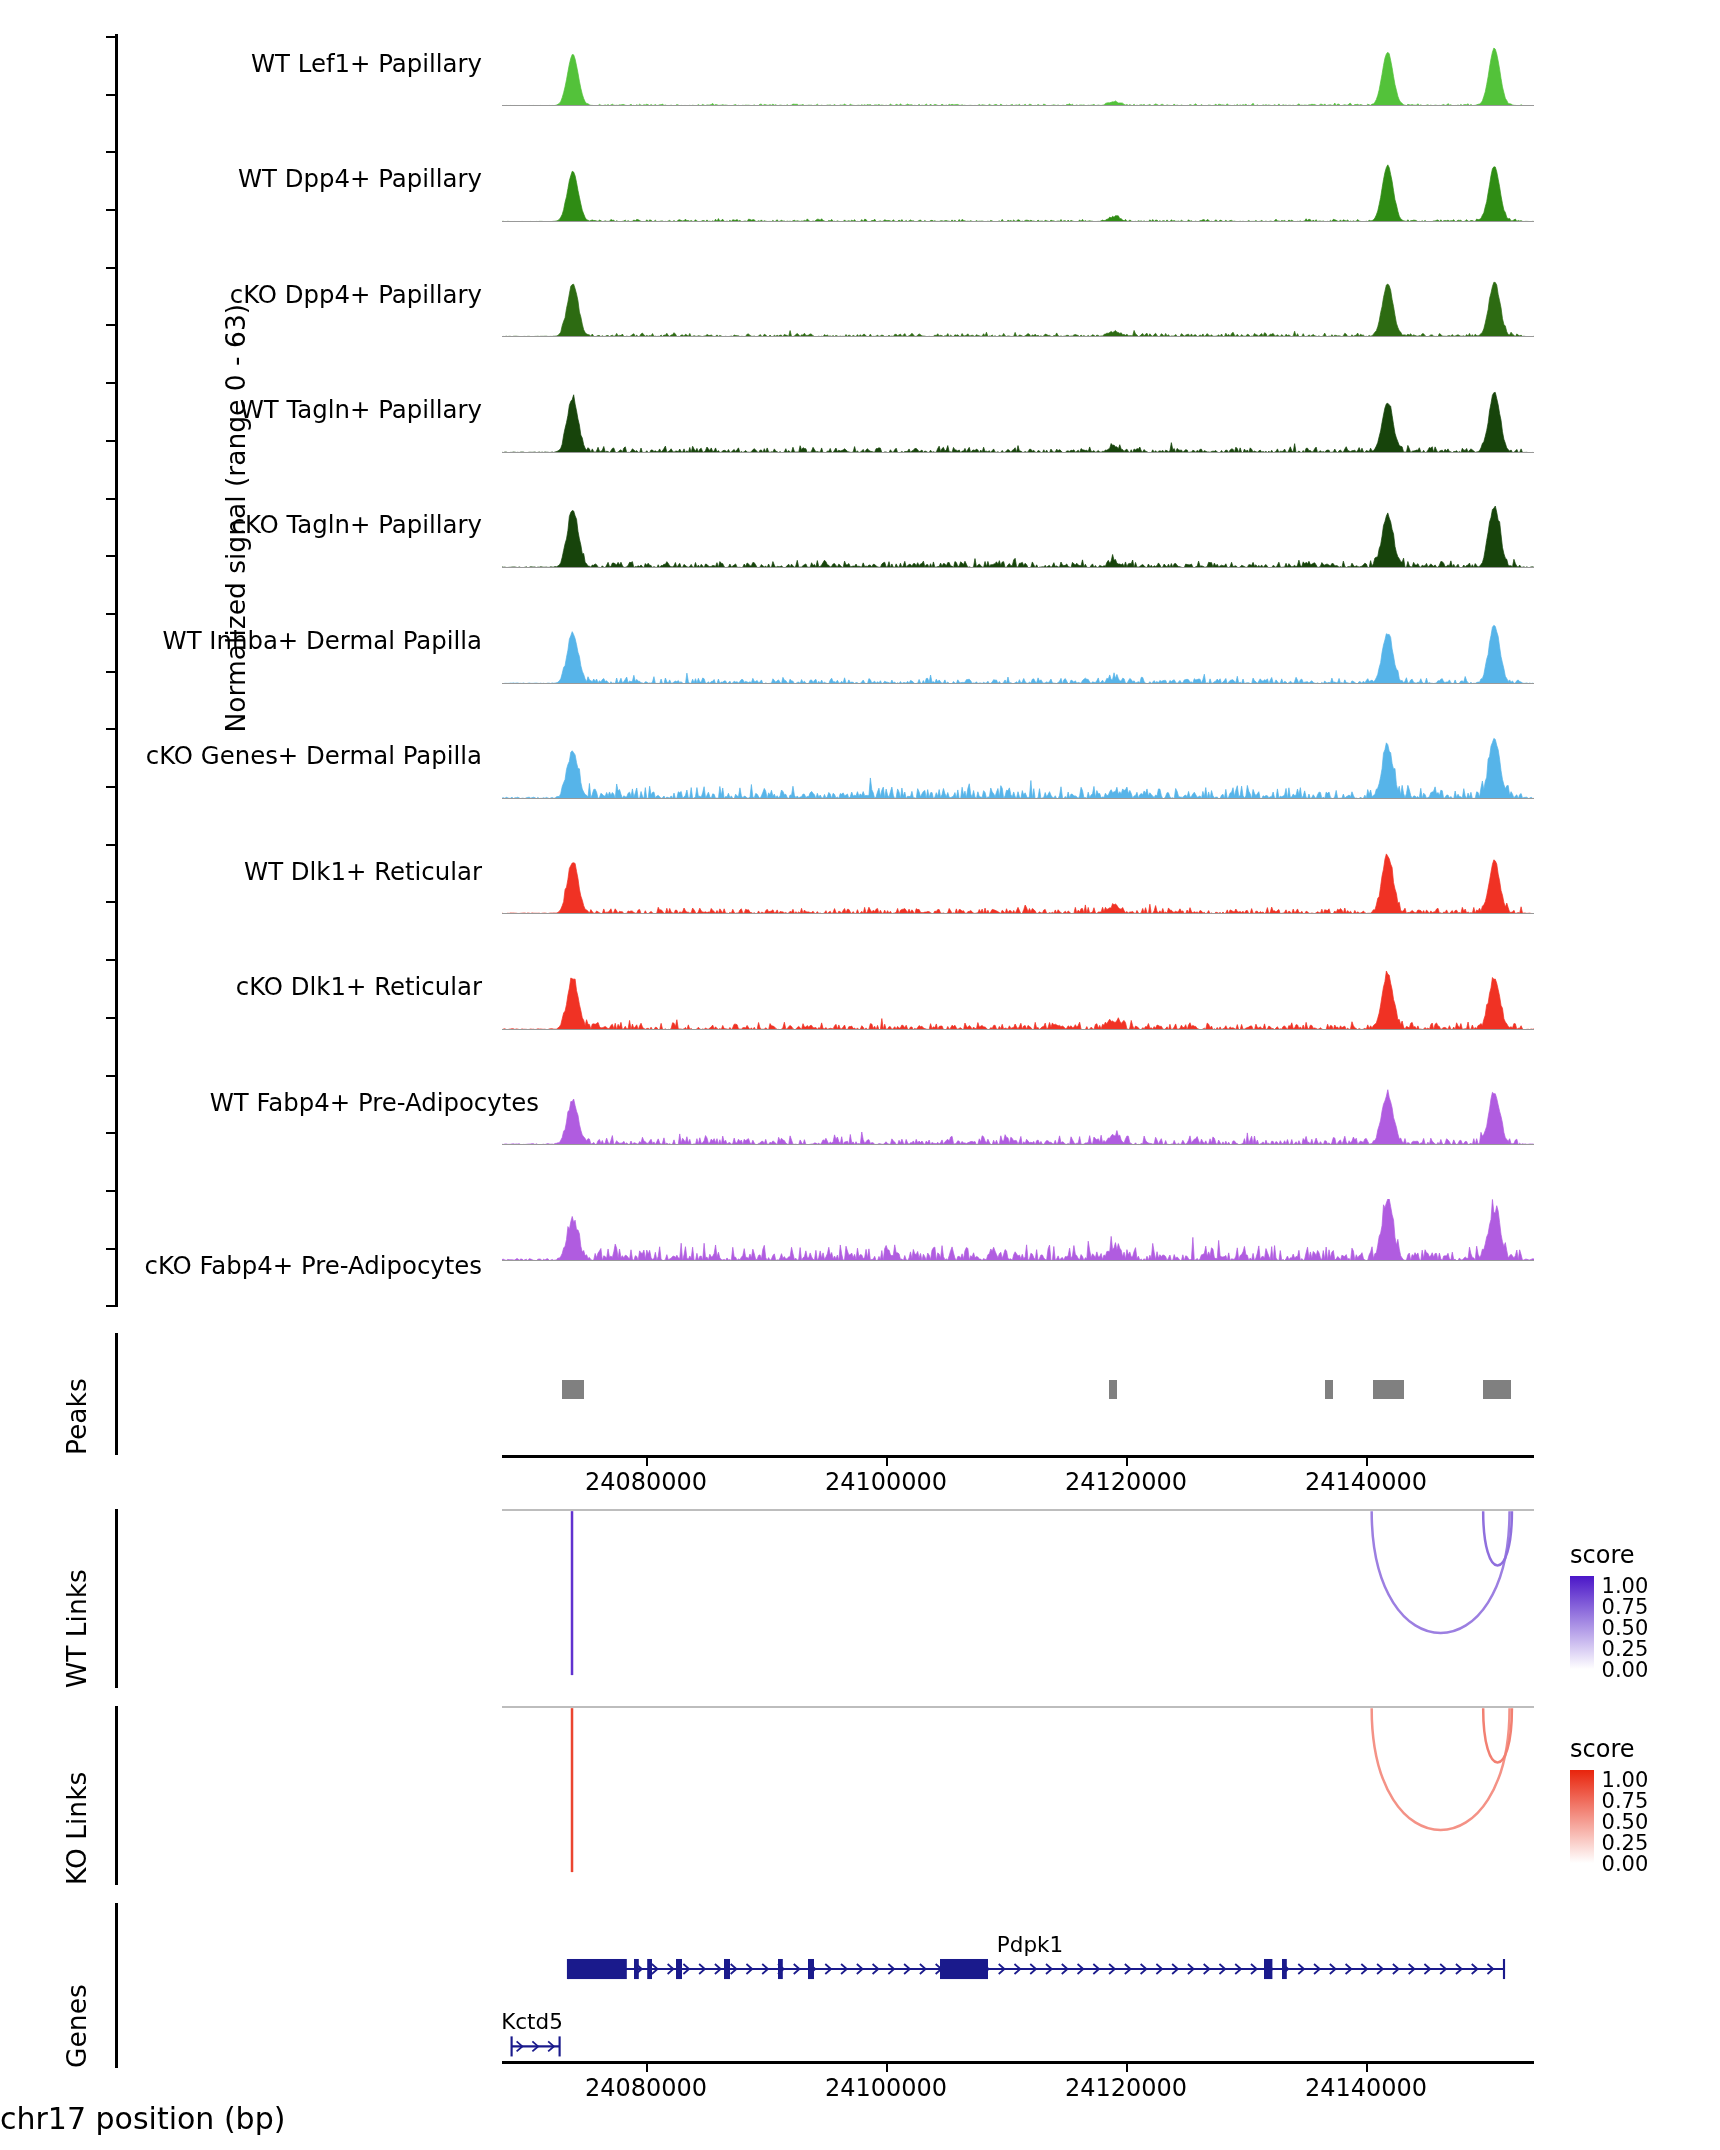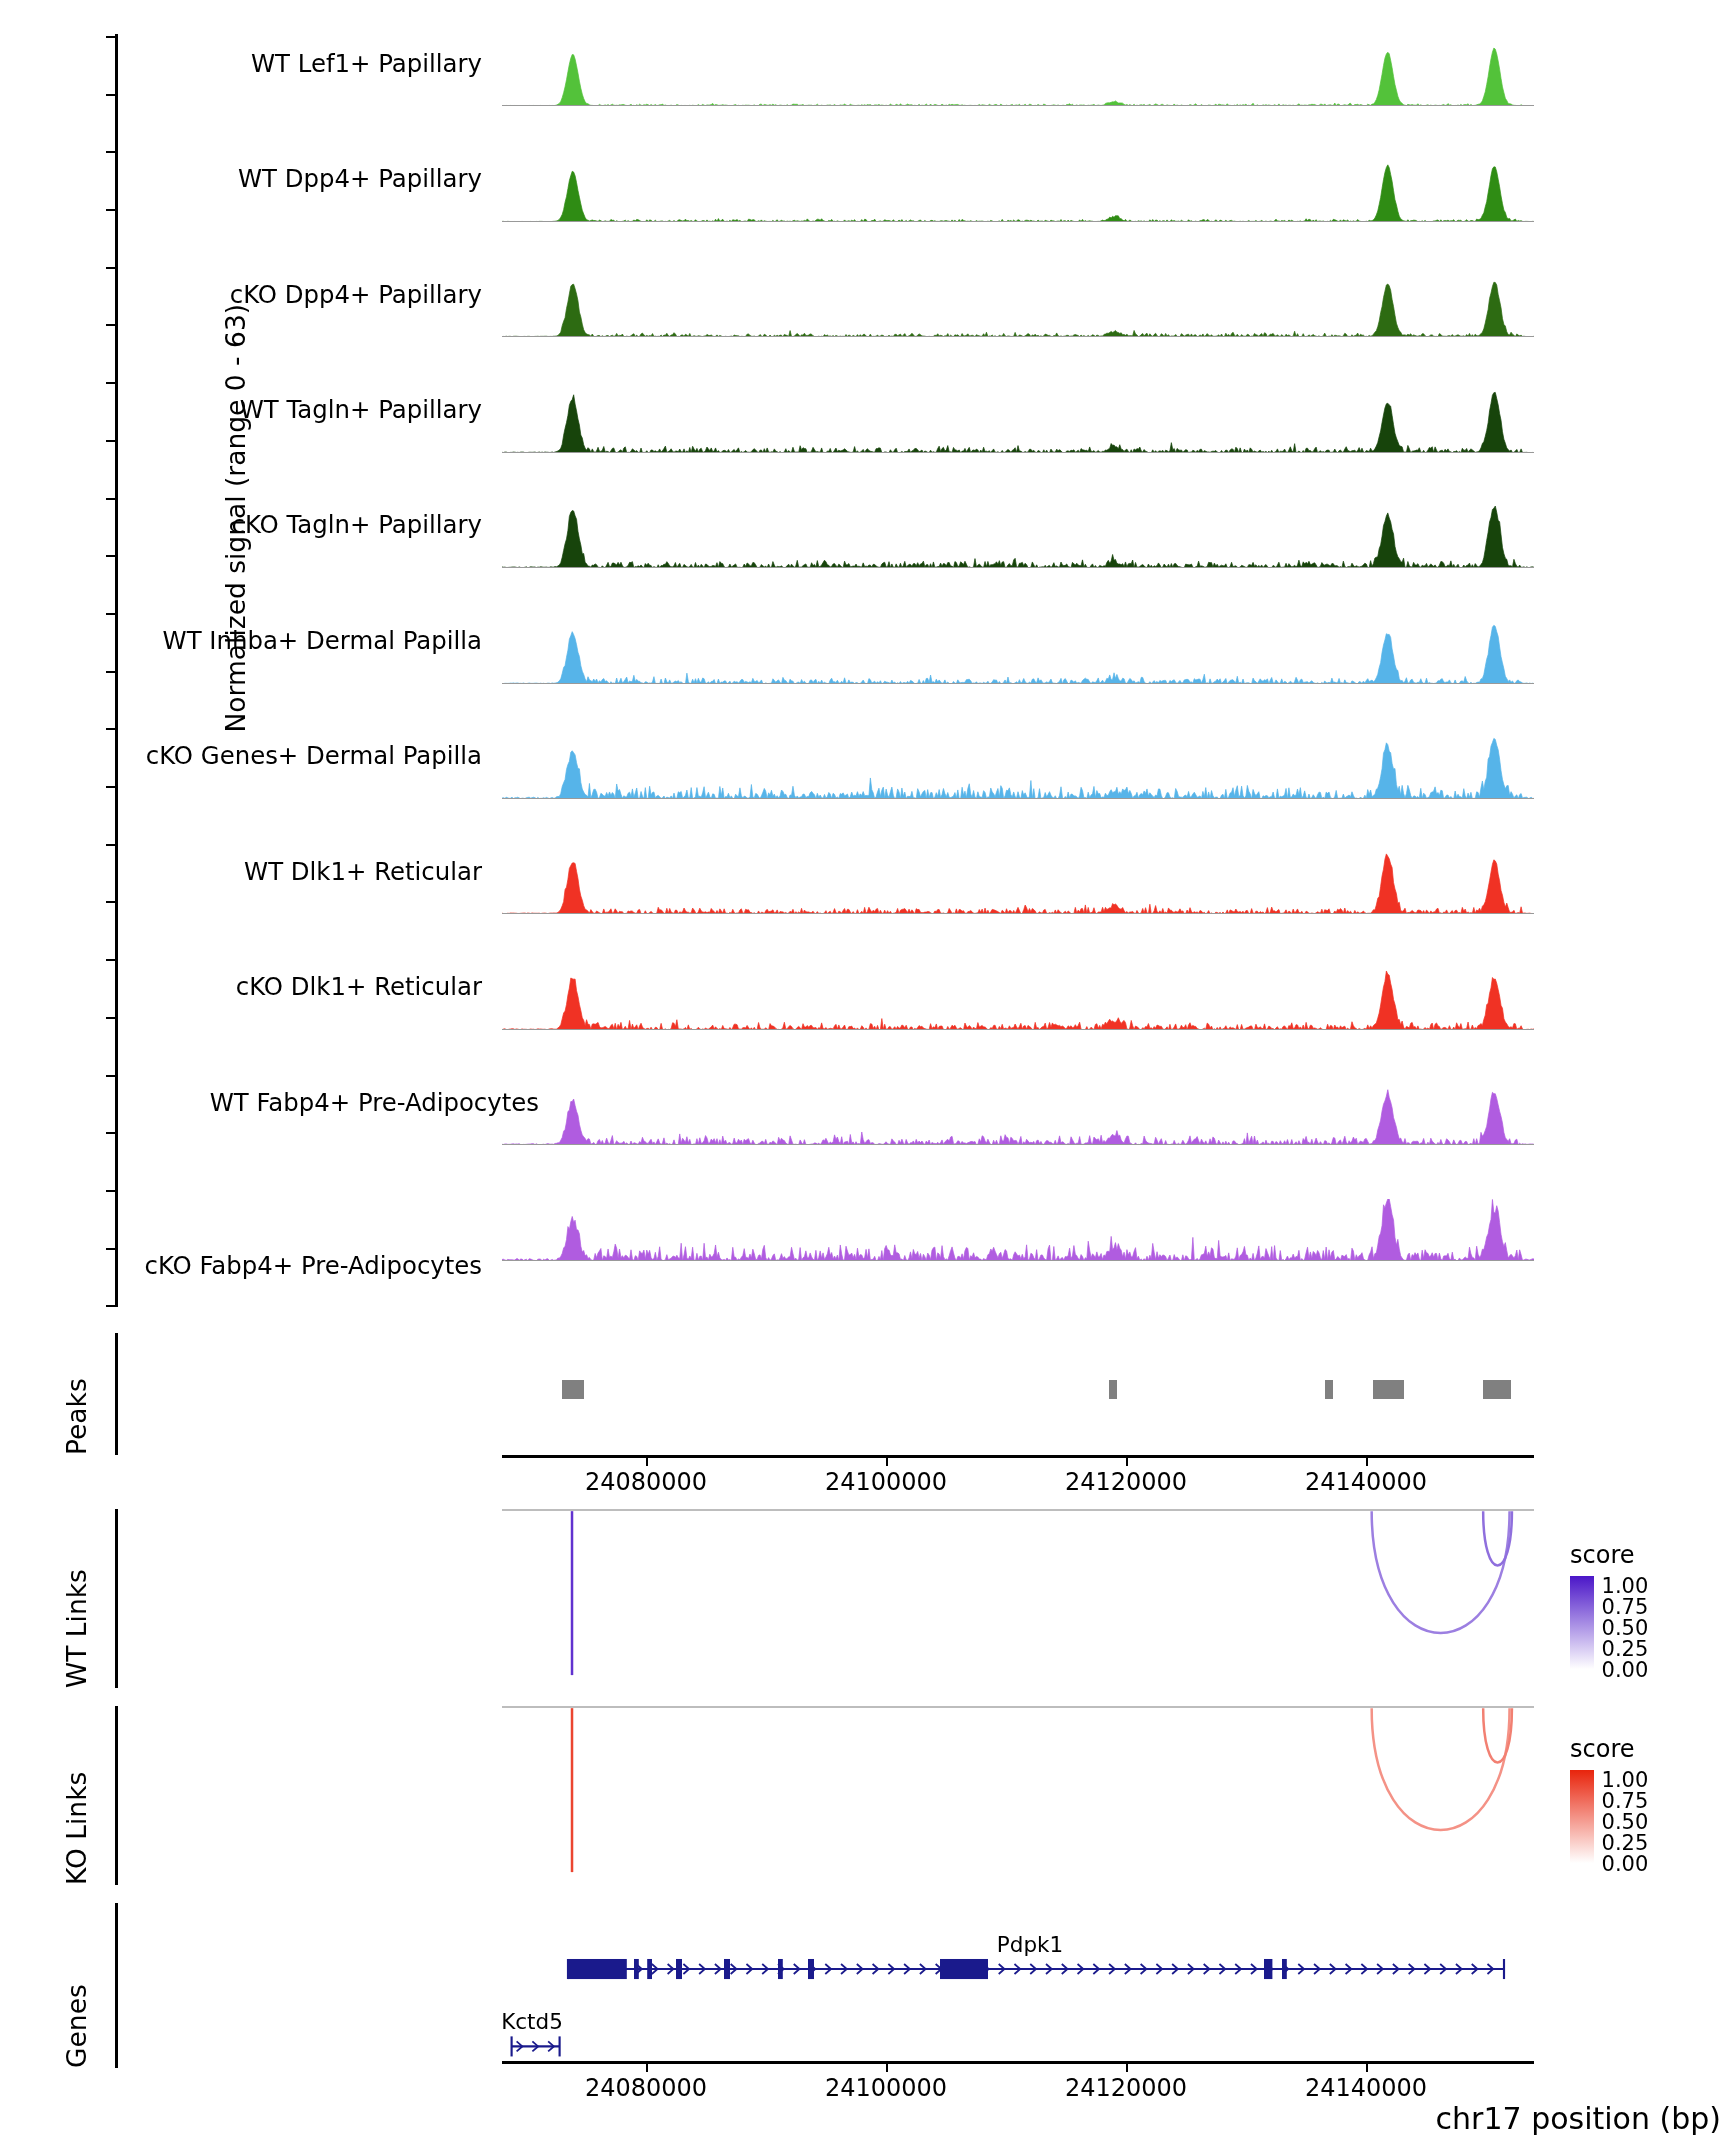--- a/index.html
+++ b/index.html
@@ -181,21 +181,21 @@
   .gene-name {
     position: absolute;
     font-size: 21.5px;
     transform: translateX(-50%);
     color: #000;
   }
 
   .xlabel {
     position: absolute;
     width: 1721px;
-    text-align: right;
+    text-align: left;
     font-size: 30px;
   }
 </style>
 </head>
 <body>
 
 <div class="page">
 
   <div class="ylabel-wrap">
     <div class="ylabel">Normalized signal (range 0 - 63)</div>

